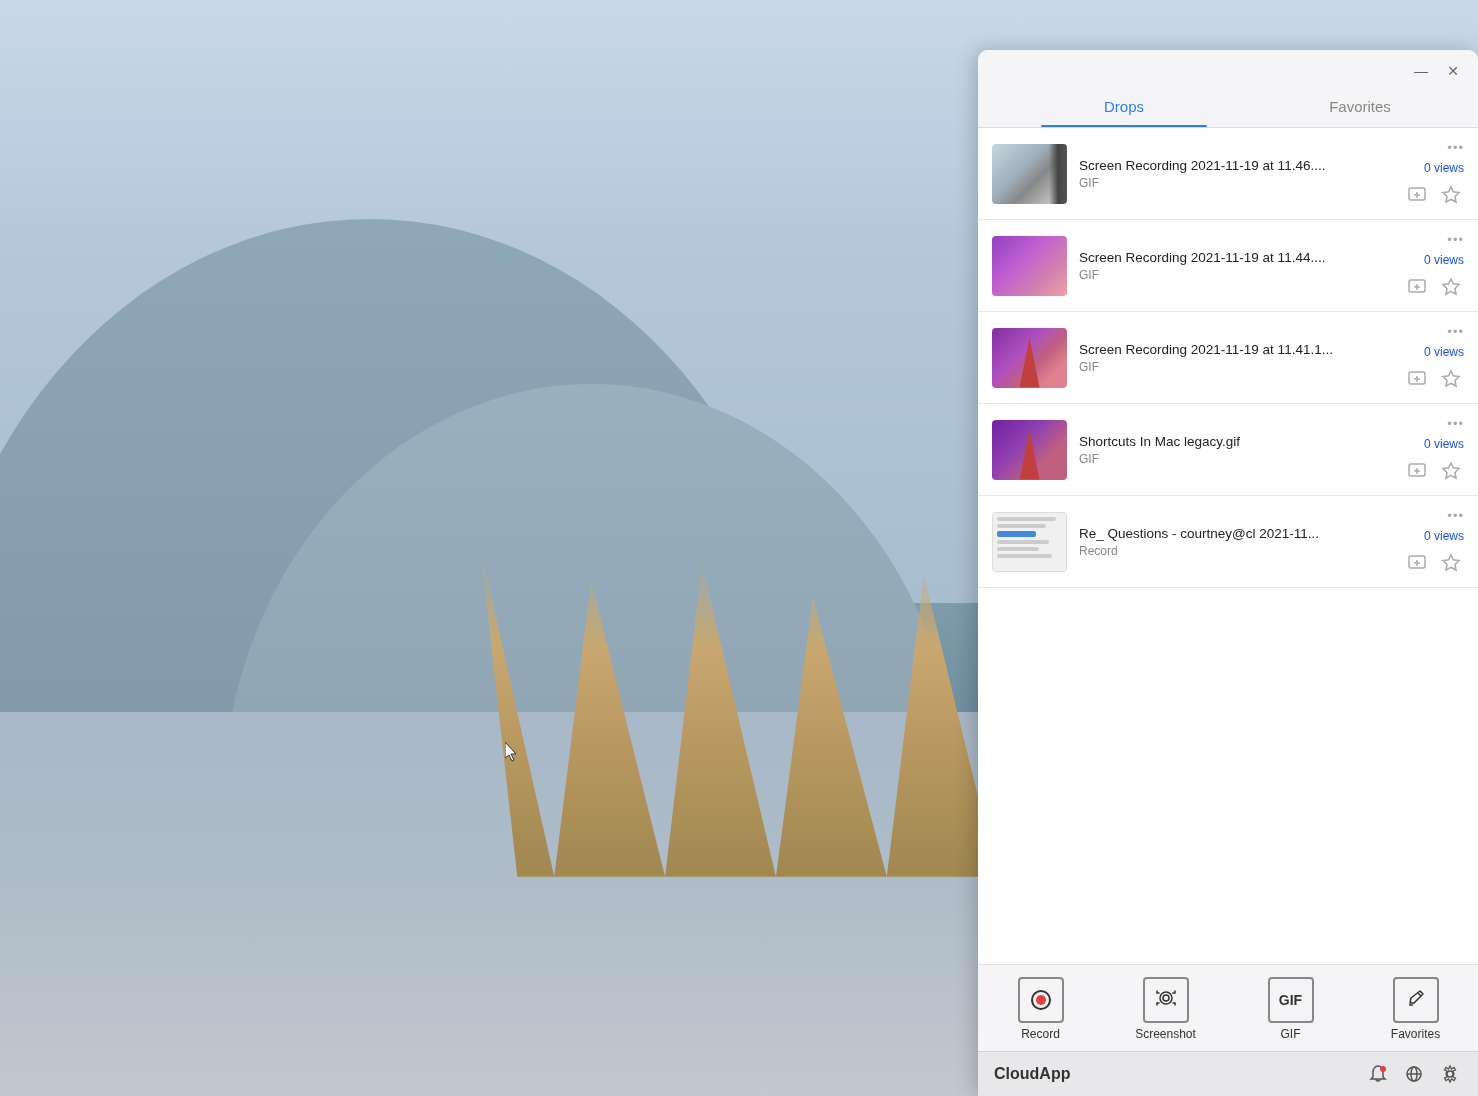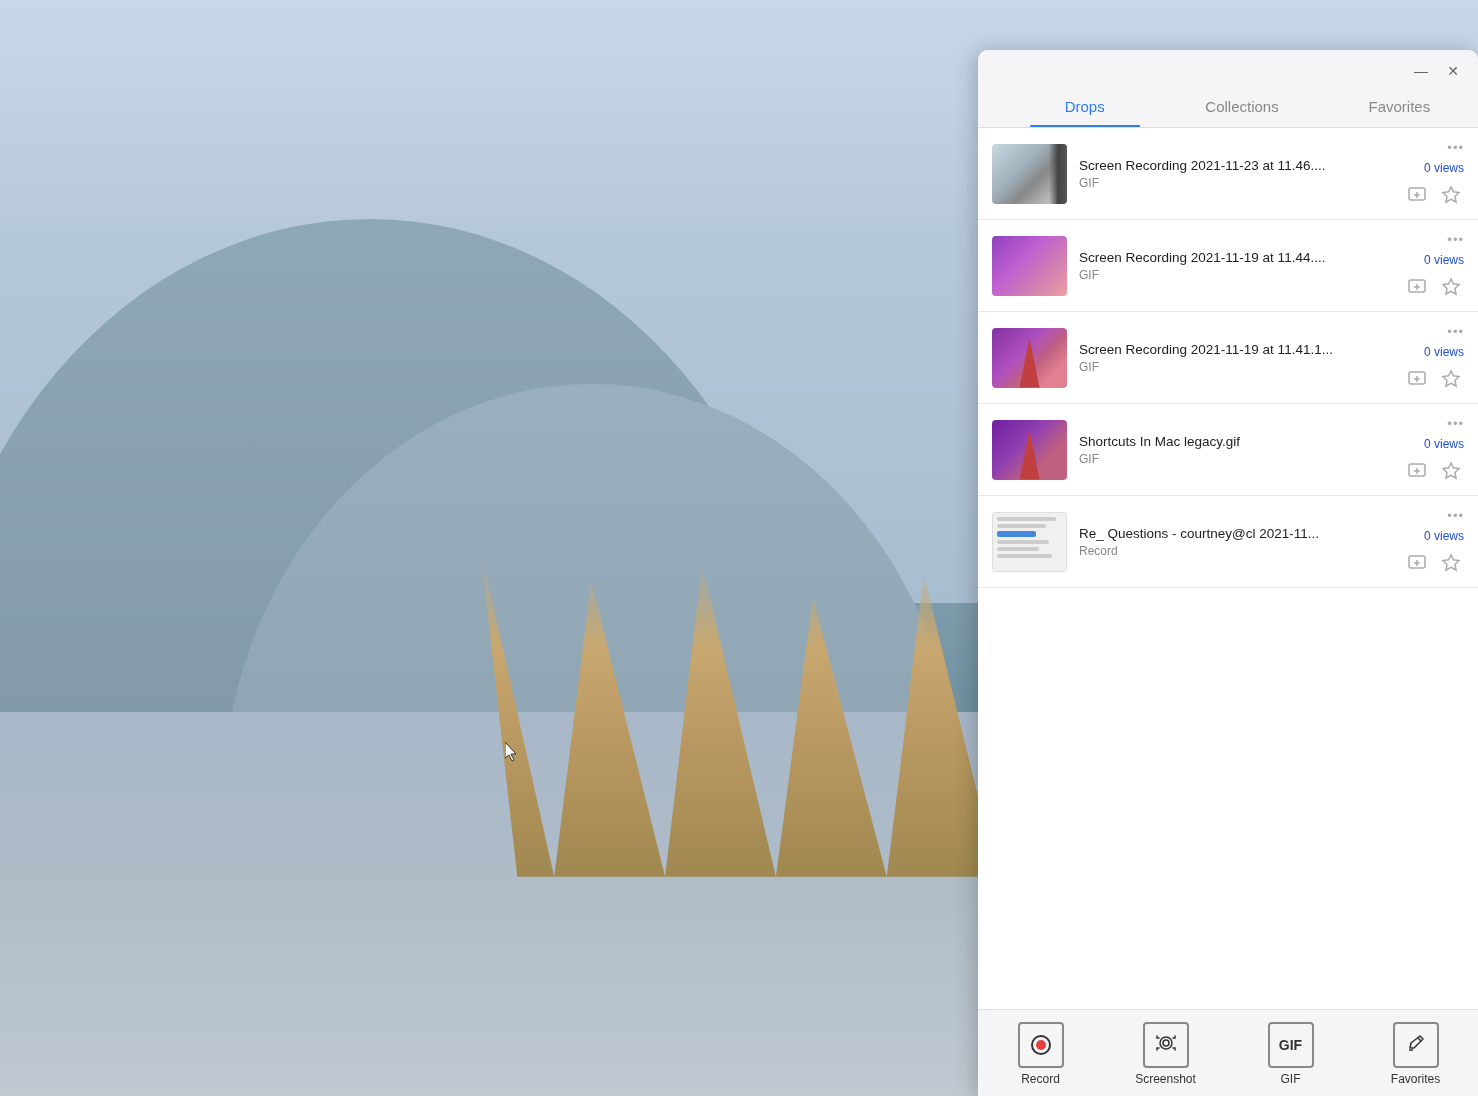--- a/index.html
+++ b/index.html
@@ -443,35 +443,32 @@
   <div id="title-bar">
     <div class="title-btn">—</div>
     <div class="title-btn">✕</div>
   </div>
 
   <div id="tabs">
     <div class="tab active">
       <span>Drops</span>
     </div>
     <div class="tab">
-      <span>Collections</span>
-    </div>
-    <div class="tab">
       <span>Favorites</span>
     </div>
   </div>
 
   <div id="drops-list">
 
     <div class="drop-item">
       <div class="drop-thumbnail">
         <div class="thumb-gif1"></div>
       </div>
       <div class="drop-info">
-        <div class="drop-title">Screen Recording 2021-11-23 at 11.46....</div>
+        <div class="drop-title">Screen Recording 2021-11-19 at 11.46....</div>
         <div class="drop-type">GIF</div>
       </div>
       <div class="drop-actions">
         <div class="drop-menu-btn">•••</div>
         <div class="drop-views">0 views</div>
         <div class="drop-icon-btns">
           <div class="icon-btn">
             <svg width="20" height="20" viewBox="0 0 20 20">
                 <rect x="2" y="4" width="16" height="12" rx="2" fill="none" stroke="#aaa" stroke-width="1.5"></rect>
                 <line x1="10" y1="8" x2="10" y2="14" stroke="#aaa" stroke-width="1.5"></line>
@@ -659,14 +656,39 @@
               <line x1="3" y1="17" x2="7" y2="17" stroke="#333" stroke-width="1.5"></line>
             </svg>
         </span>
       </div>
       <span class="tool-label">Favorites</span>
     </div>
 
 
   </div>
 
+  <div id="bottom-bar">
+    <span id="cloudapp-label">CloudApp</span>
+    <div class="bottom-icons">
+      <div class="bottom-icon">
+        <svg width="20" height="20" viewBox="0 0 20 20">
+            <path d="M10 2 C7 2 5 5 5 8 L5 13 L3 15 L17 15 L15 13 L15 8 C15 5 13 2 10 2 Z" fill="none" stroke="#555" stroke-width="1.5"></path>
+            <path d="M8 15 C8 16.1 8.9 17 10 17 C11.1 17 12 16.1 12 15" fill="none" stroke="#555" stroke-width="1.5"></path>
+            <circle cx="15" cy="5" r="3" fill="#e84040"></circle>
+          </svg>
+      </div>
+      <div class="bottom-icon">
+        <svg width="20" height="20" viewBox="0 0 20 20">
+            <circle cx="10" cy="10" r="7" fill="none" stroke="#555" stroke-width="1.5"></circle>
+            <ellipse cx="10" cy="10" rx="3" ry="7" fill="none" stroke="#555" stroke-width="1.5"></ellipse>
+            <line x1="3" y1="10" x2="17" y2="10" stroke="#555" stroke-width="1.5"></line>
+          </svg>
+      </div>
+      <div class="bottom-icon">
+        <svg width="20" height="20" viewBox="0 0 20 20">
+            <circle cx="10" cy="10" r="3" fill="none" stroke="#555" stroke-width="1.5"></circle>
+            <path d="M10 2 L11.5 5 L14 3.5 L15.5 6 L13 7 L14 10 L13 13 L15.5 14 L14 16.5 L11.5 15 L10 18 L8.5 15 L6 16.5 L4.5 14 L7 13 L6 10 L7 7 L4.5 6 L6 3.5 L8.5 5 Z" fill="none" stroke="#555" stroke-width="1.3"></path>
+          </svg>
+      </div>
+    </div>
+  </div>
 
 </div>
 
 </body></html>

